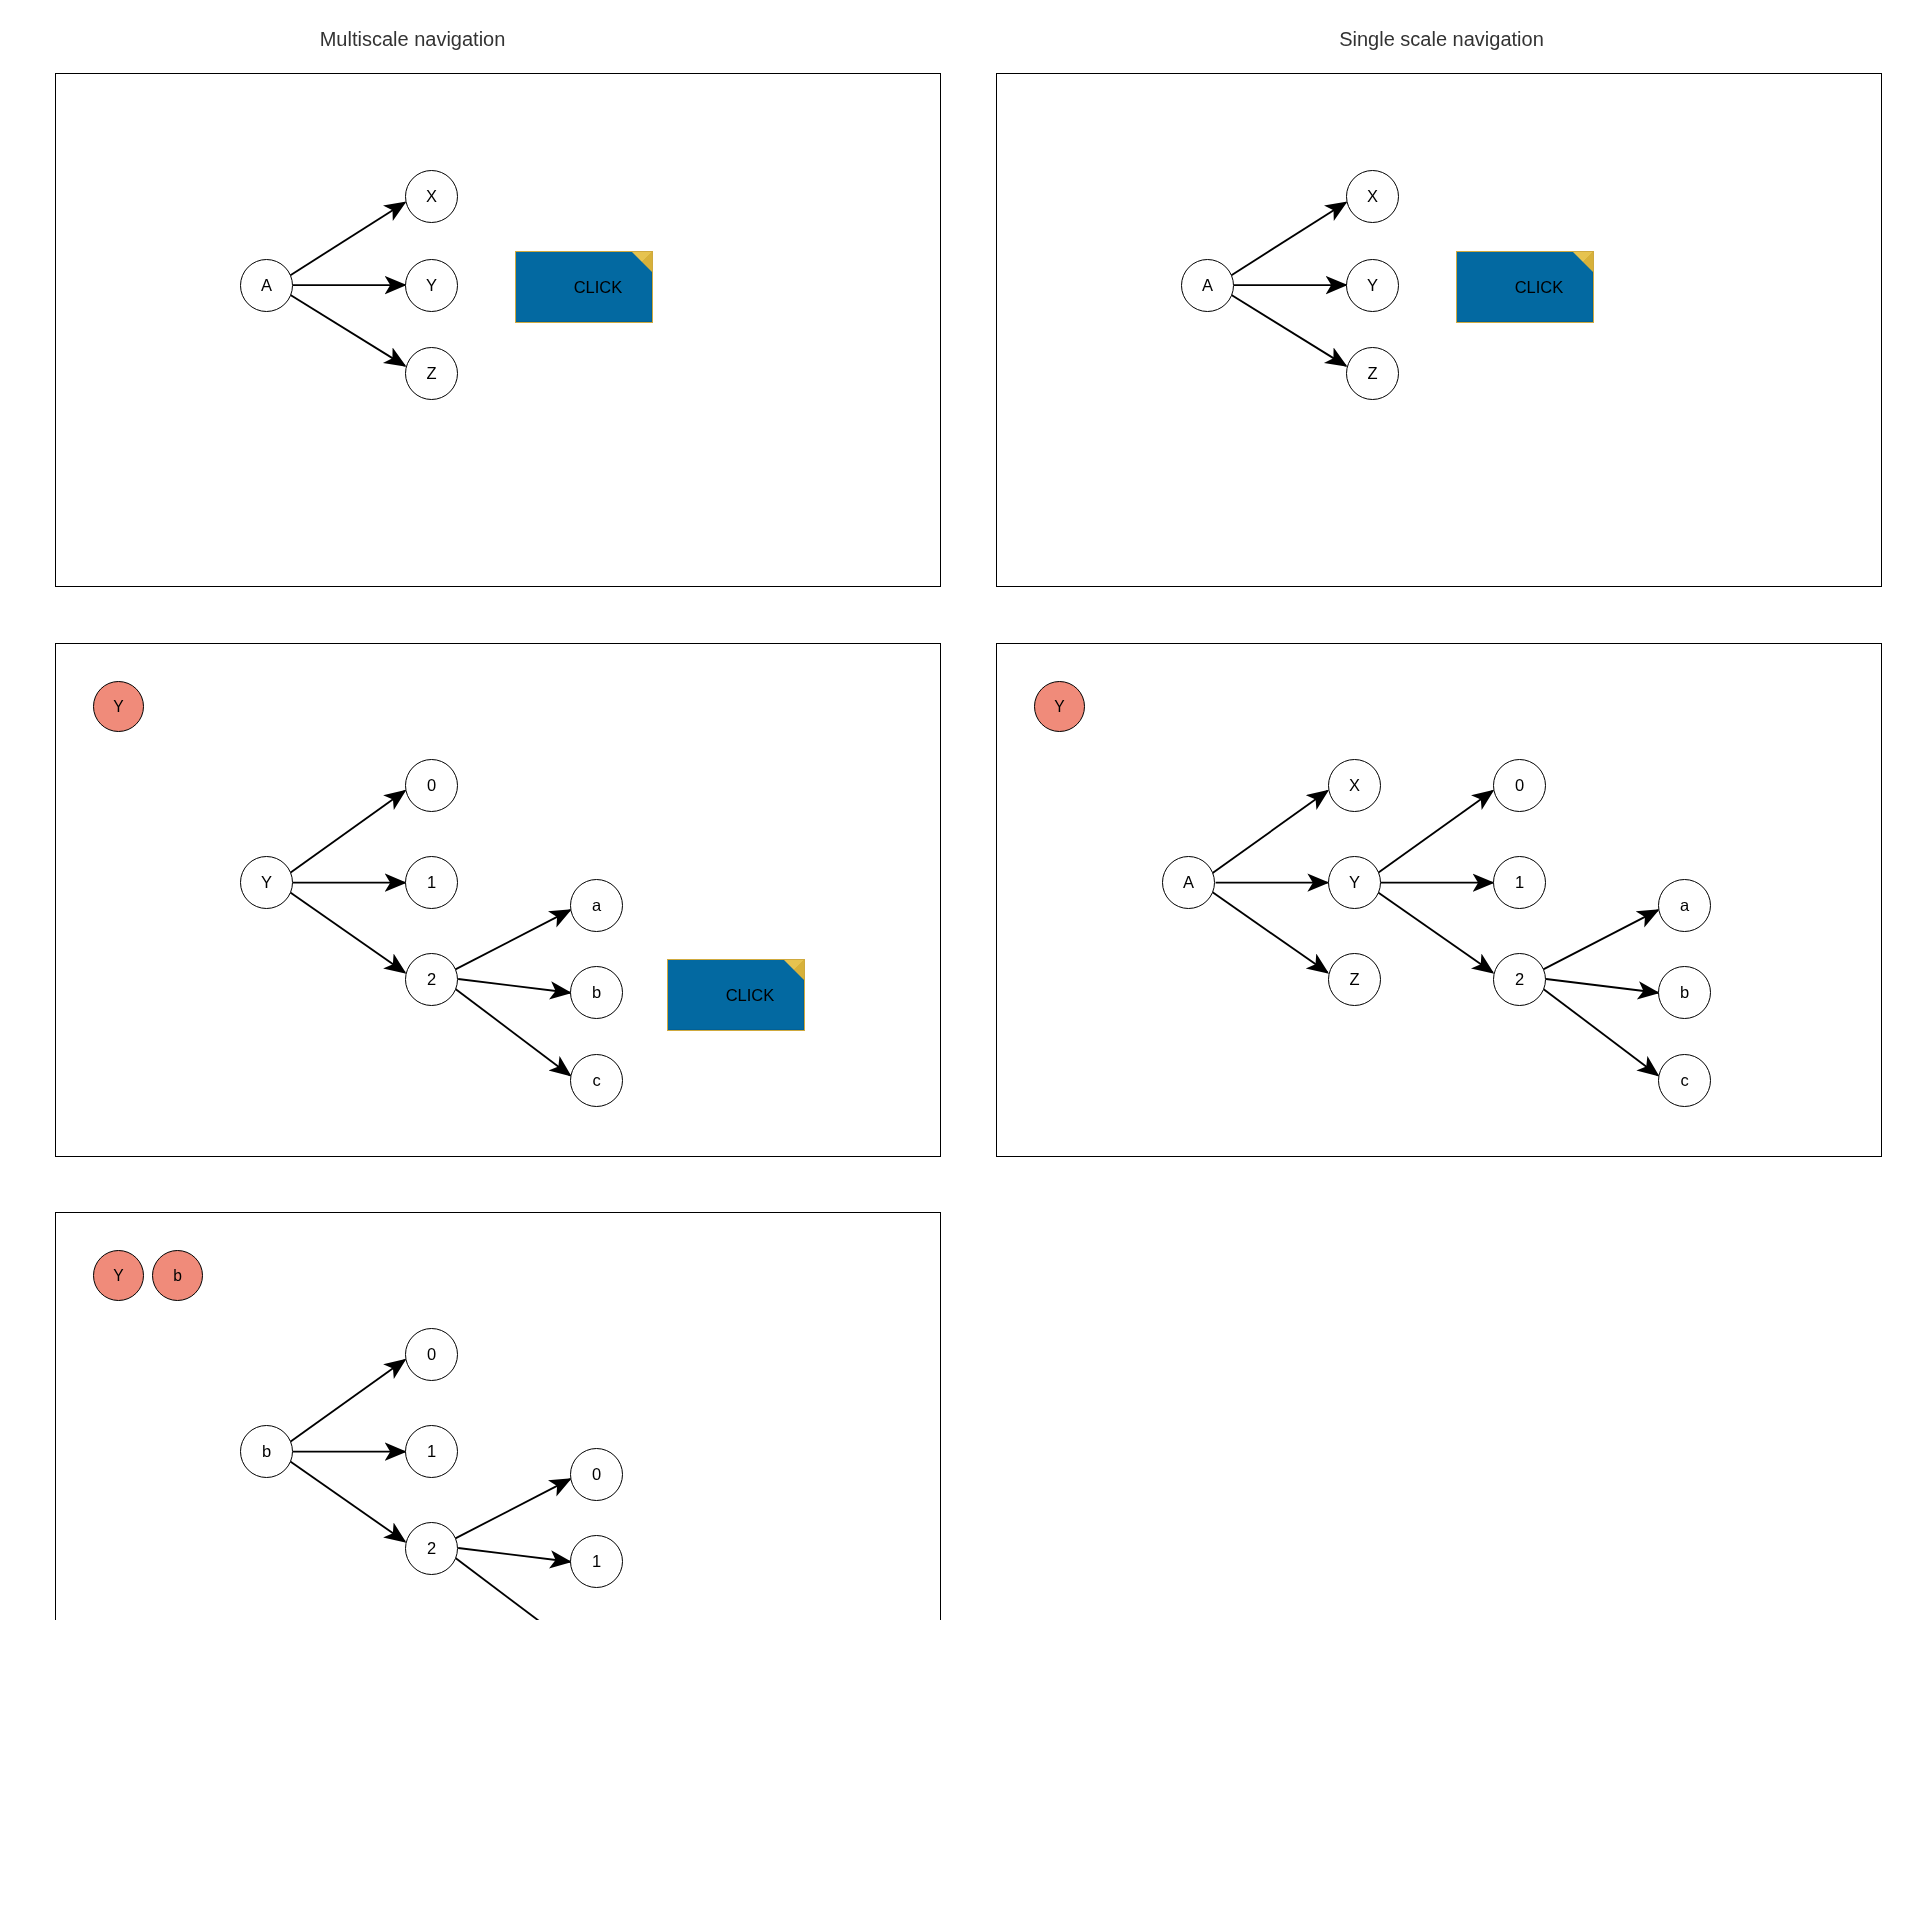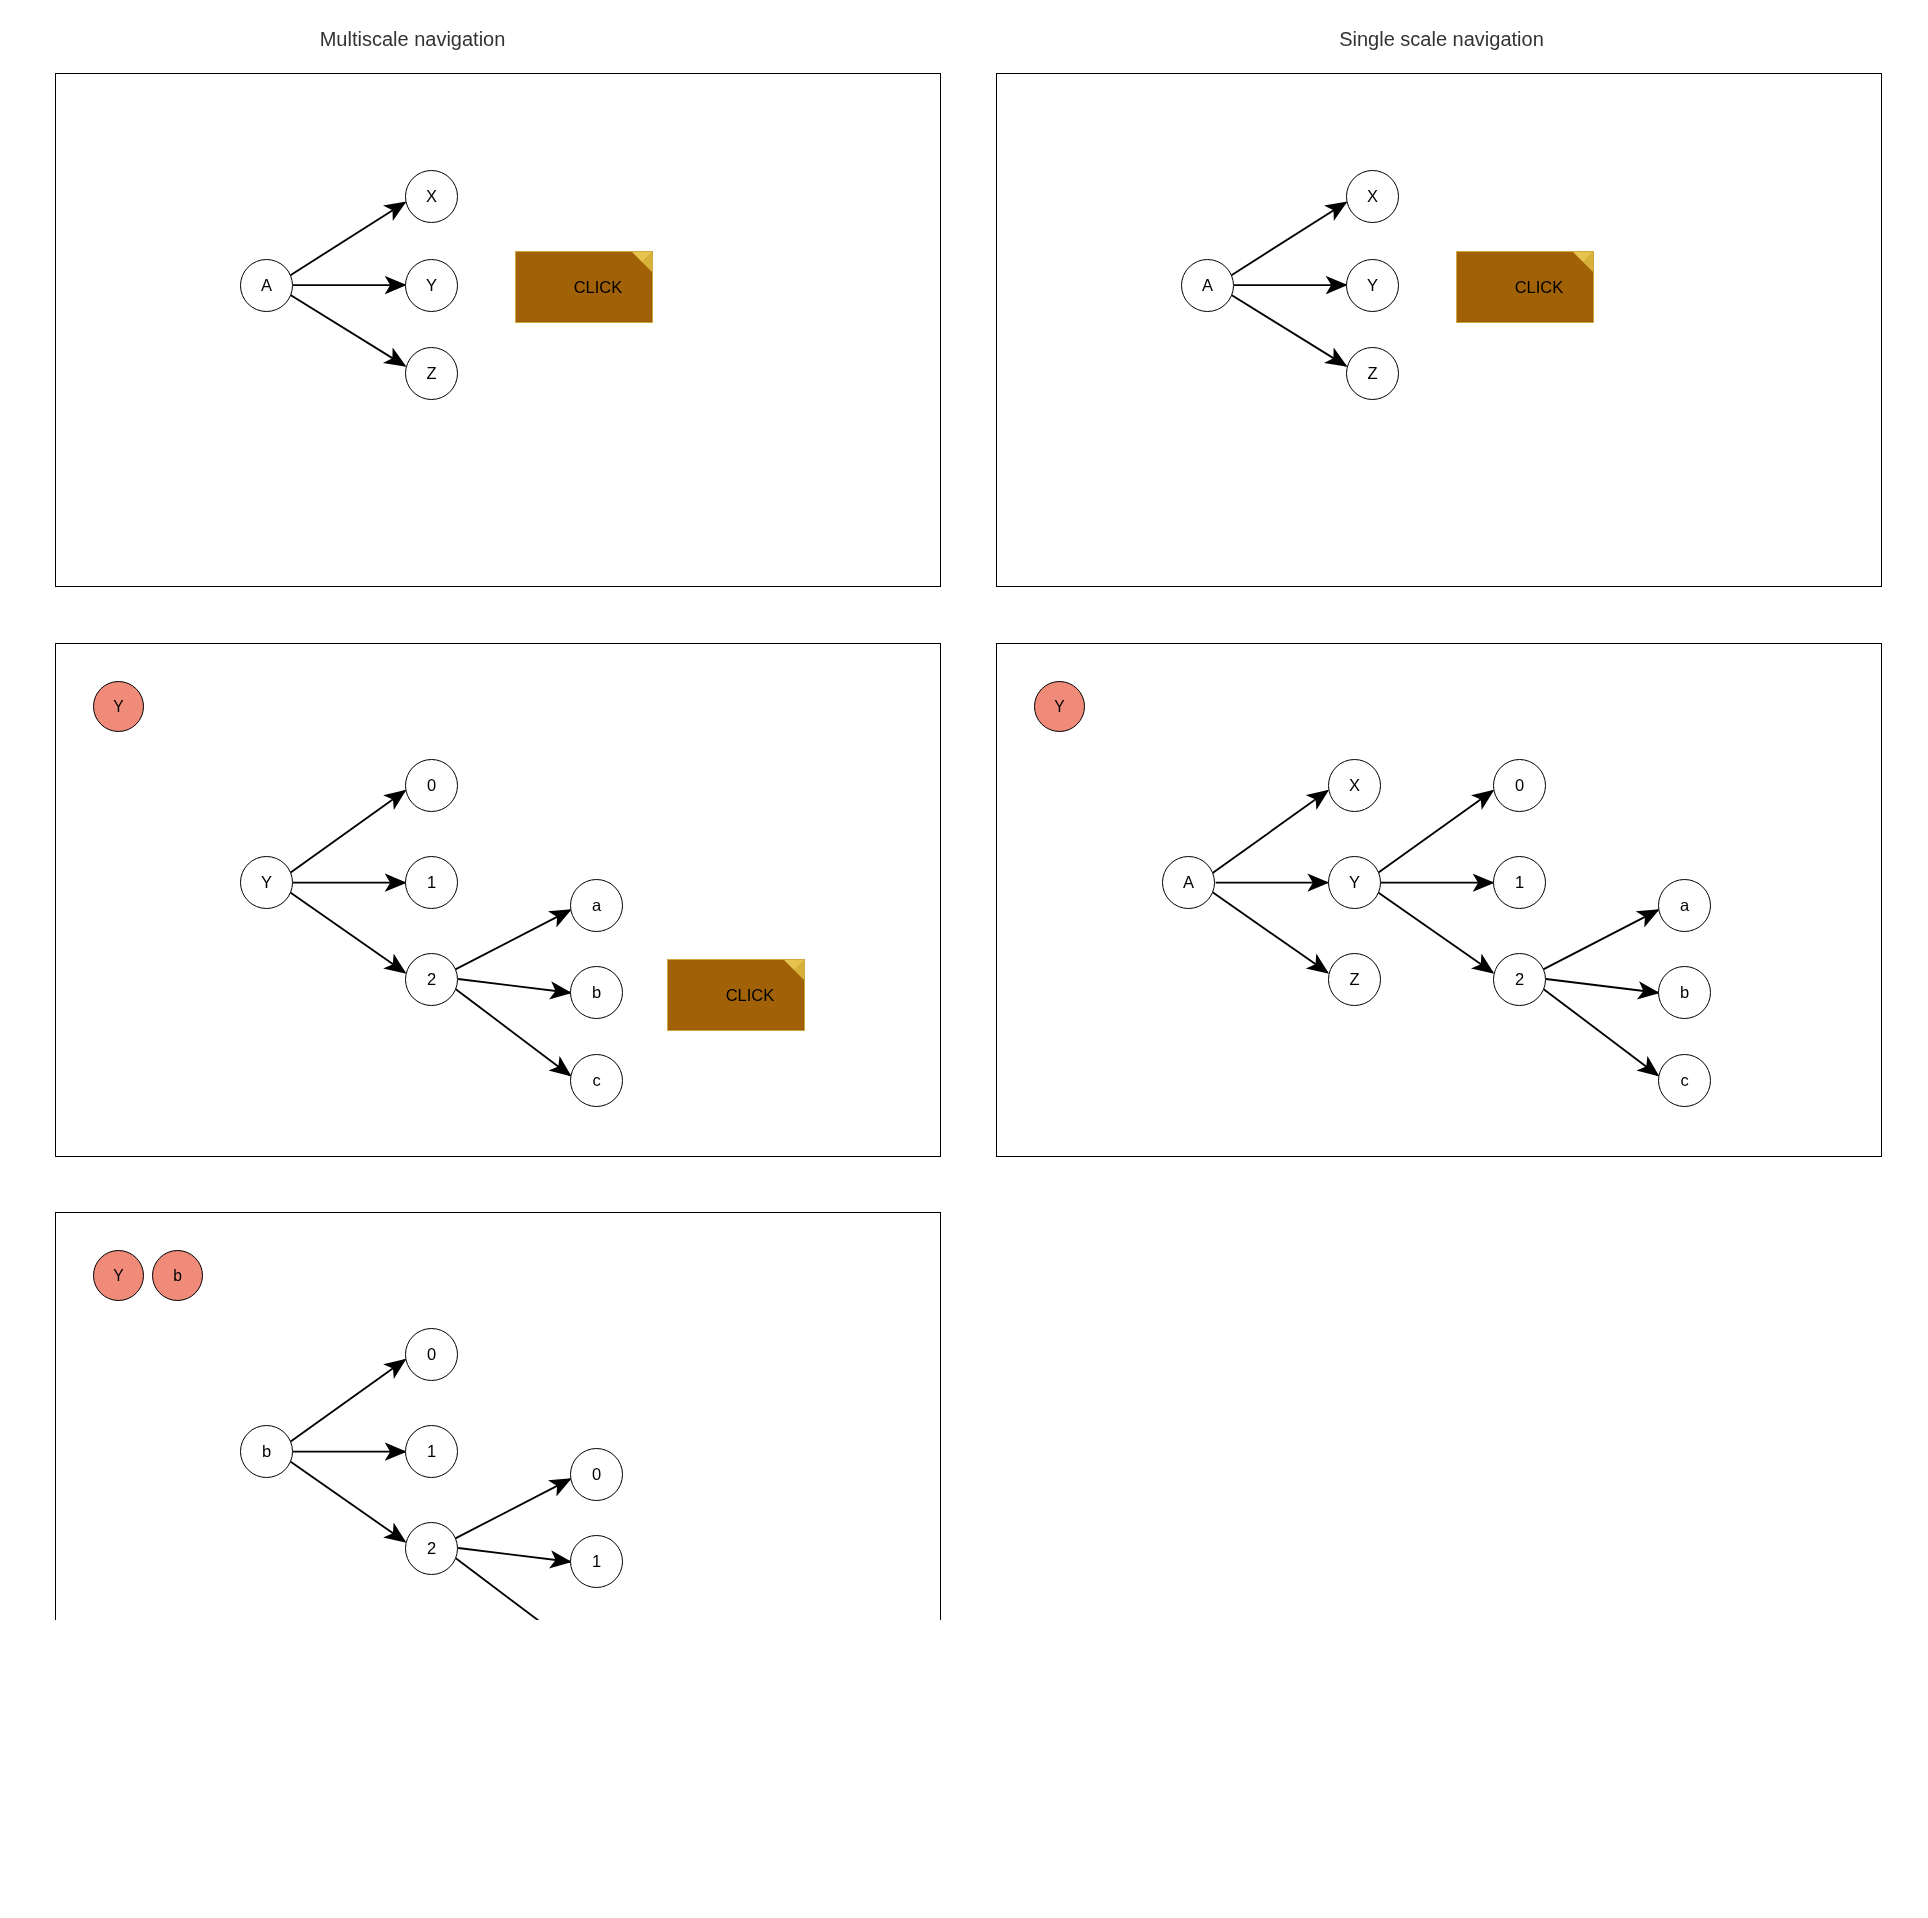--- a/index.html
+++ b/index.html
@@ -56,21 +56,21 @@
     display: flex;
     align-items: center;
     justify-content: center;
     font-size: 15.6px;
     color: #000;
   }
   .sticky {
     position: absolute;
     width: 138px;
     height: 72px;
-    background: #a16207;
+    background: #0369a1;
     border: 0.9px solid #cfa93e;
     box-sizing: border-box;
     display: flex;
     align-items: center;
     justify-content: center;
     font-size: 16.5px;
     color: #000;
     box-shadow: inset -0.9px -0.9px 0 rgba(0,0,0,0.08);
     padding-left: 28px;
   }

